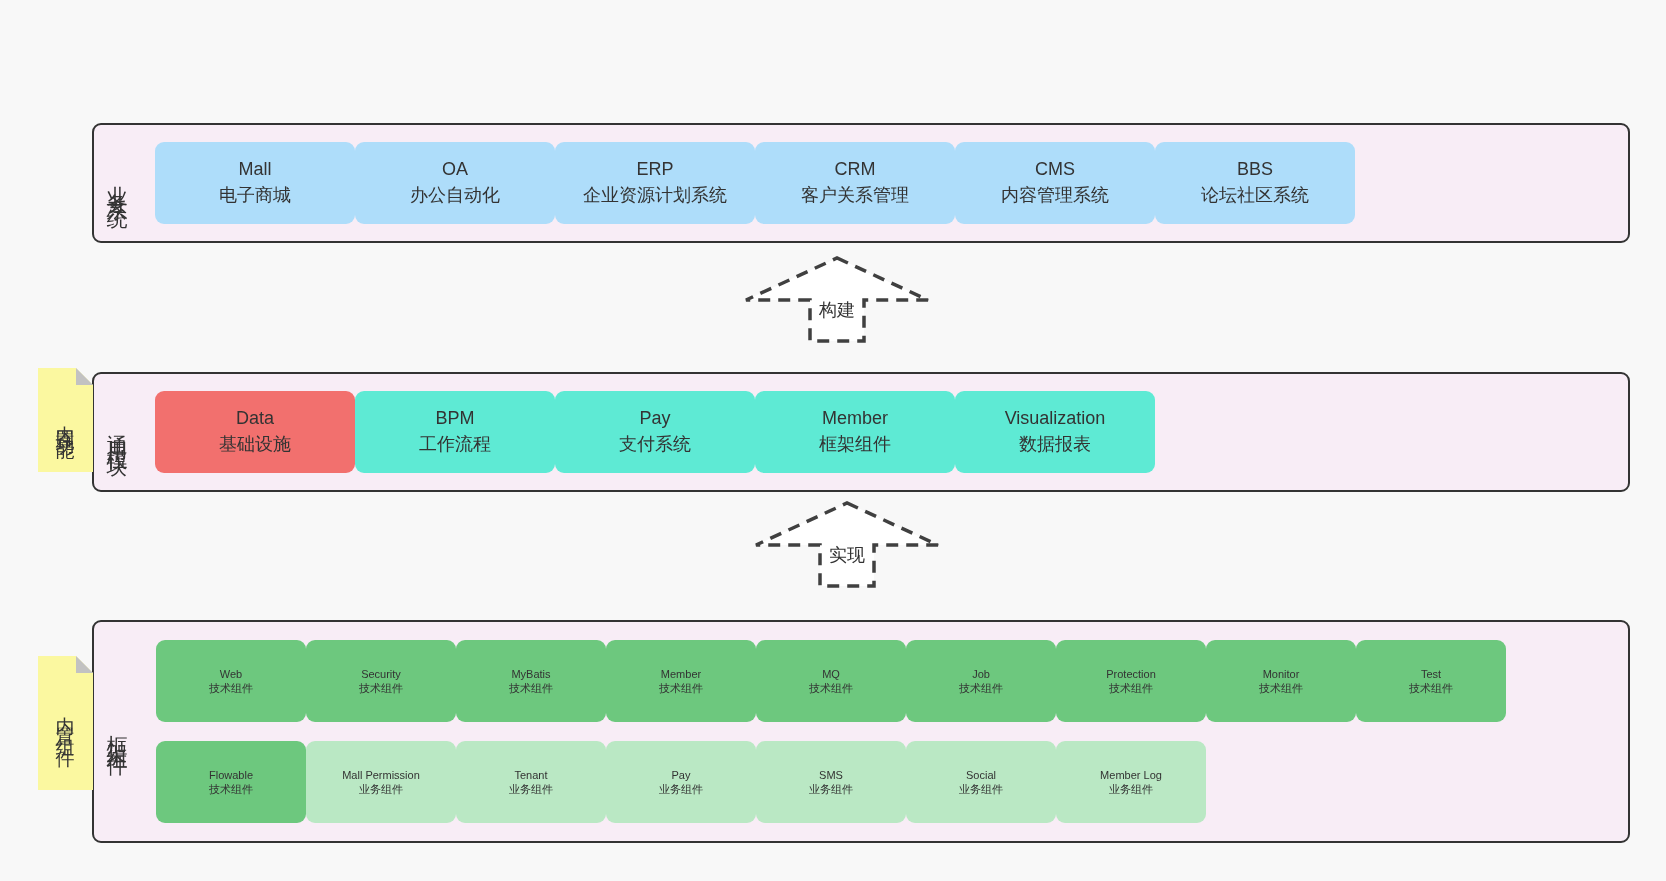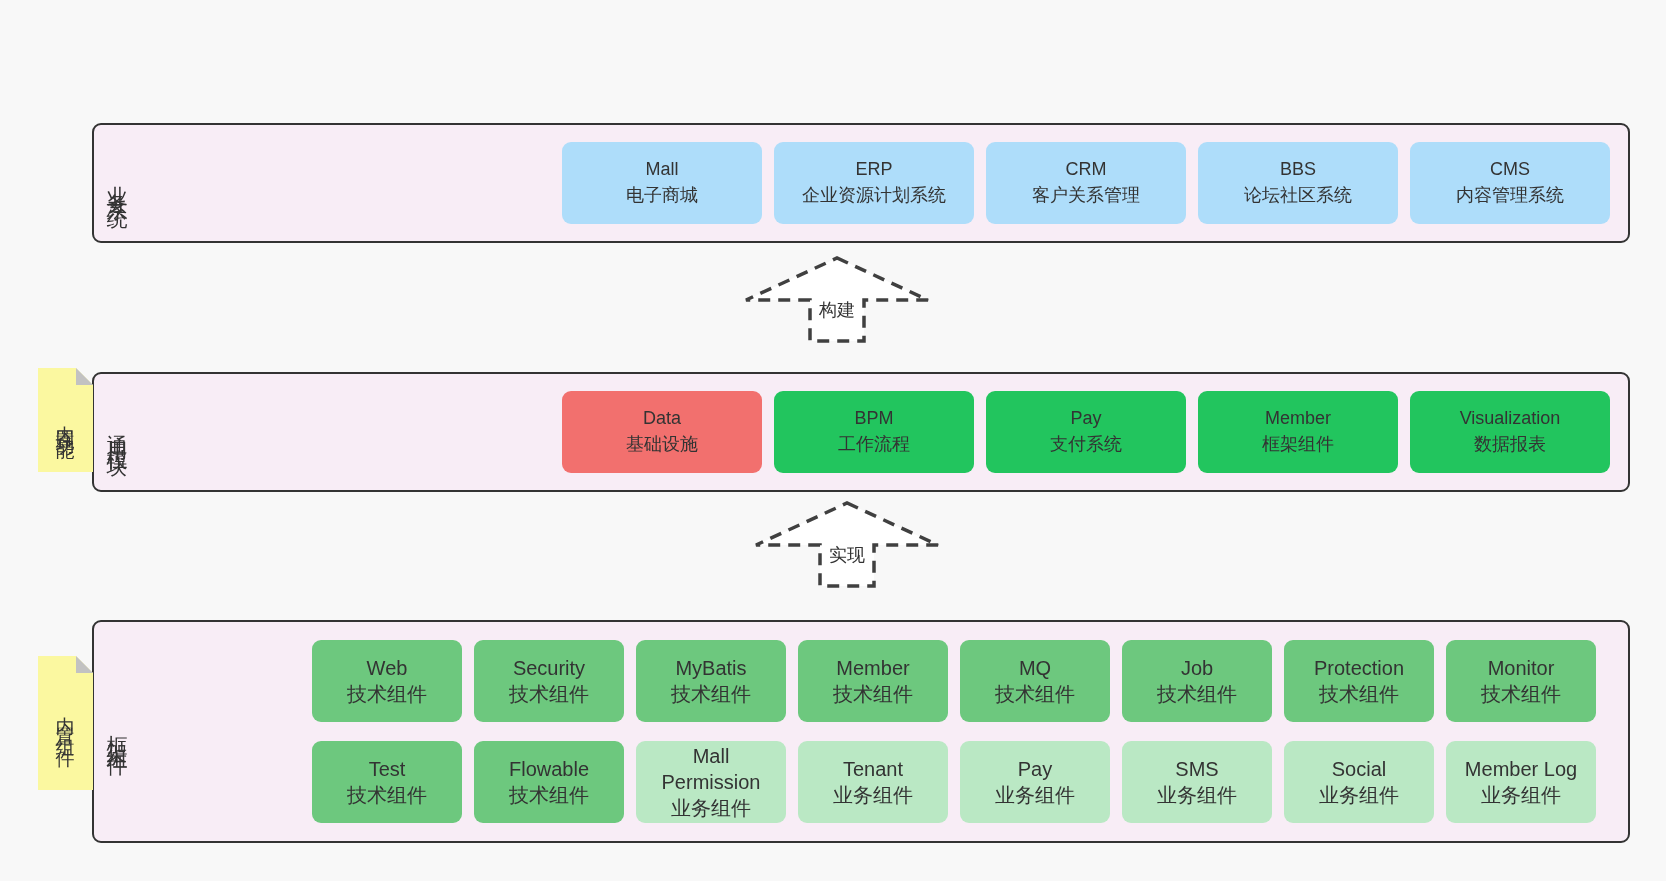--- a/index.html
+++ b/index.html
@@ -6,34 +6,34 @@
   body{font-family:"Liberation Sans","DejaVu Sans",sans-serif;color:#333;}
   .canvas{position:relative;width:1666px;height:881px;background:#f8f8f8;overflow:hidden;}
 
   .panel{position:absolute;left:92px;width:1538px;background:#f8edf6;
          border:2px solid #333;border-radius:9px;box-sizing:border-box;}
   .panel-label{position:absolute;left:13px;top:50%;transform:translateY(-50%);
          writing-mode:vertical-rl;text-orientation:upright;
          font-size:21px;letter-spacing:7px;line-height:1;white-space:nowrap;}
 
   .boxes{position:absolute;left:61px;right:18px;top:0;bottom:0;
-         display:flex;justify-content:flex-end;align-items:center;gap:12px;}
+         display:flex;justify-content:flex-start;align-items:center;}
   .boxes.wrap{left:62px;right:32px;top:18px;bottom:18px;
          flex-wrap:wrap;align-content:space-between;align-items:flex-start;}
 
   .box{box-sizing:border-box;height:82px;border-radius:9px;
        display:flex;flex-direction:column;justify-content:center;align-items:center;
        text-align:center;font-size:18px;line-height:1.42;}
   .cols6 .box{width:200px;}
-  .wrap .box{width:150px;font-size:20px;line-height:1.3;}
+  .wrap .box{width:150px;font-size:11px;line-height:1.3;}
   .wrap .box .box-en{max-width:118px;}
 
   .v-blue{background:#aeddfa;}
   .v-red{background:#f2706e;}
-  .v-pink{background:#22c55e;}
+  .v-pink{background:#5eead4;}
   .v-green{background:#6dc87e;}
   .v-green-light{background:#bae8c4;}
 
   .note{position:absolute;left:38px;width:55px;background:#fbf8a0;
         clip-path:polygon(0 0,calc(100% - 17px) 0,100% 17px,100% 100%,0 100%);
         display:flex;align-items:center;justify-content:center;z-index:3;}
   .note-text{writing-mode:vertical-rl;text-orientation:upright;
         font-size:19px;letter-spacing:5px;line-height:1;white-space:nowrap;}
   .note-text.tall{letter-spacing:11px;}
   .note-fold{position:absolute;left:76px;width:17px;height:17px;background:#c2c2c2;
@@ -49,34 +49,38 @@
 <div class="canvas">
 
   <section class="panel" style="top:123px;height:120px;">
     <div class="panel-label">业务系统</div>
     <div class="boxes cols6">
         <div class="box v-blue">
           <div class="box-en">Mall</div>
           <div class="box-zh">电子商城</div>
         </div>
         <div class="box v-blue">
+          <div class="box-en">OA</div>
+          <div class="box-zh">办公自动化</div>
+        </div>
+        <div class="box v-blue">
           <div class="box-en">ERP</div>
           <div class="box-zh">企业资源计划系统</div>
         </div>
         <div class="box v-blue">
           <div class="box-en">CRM</div>
           <div class="box-zh">客户关系管理</div>
         </div>
         <div class="box v-blue">
+          <div class="box-en">CMS</div>
+          <div class="box-zh">内容管理系统</div>
+        </div>
+        <div class="box v-blue">
           <div class="box-en">BBS</div>
           <div class="box-zh">论坛社区系统</div>
-        </div>
-        <div class="box v-blue">
-          <div class="box-en">CMS</div>
-          <div class="box-zh">内容管理系统</div>
         </div>
       </div>
   </section>
 
   <svg class="arrow" style="left:742px;top:253px;" width="190" height="92" viewBox="0 0 190 92">
     <path class="arrow-path" d="M95 5 L186 47 L122 47 L122 88 L68 88 L68 47 L4 47 Z"></path>
     <text class="arrow-label" x="95" y="63">构建</text>
   </svg>
 
   <section class="panel" style="top:372px;height:120px;">

